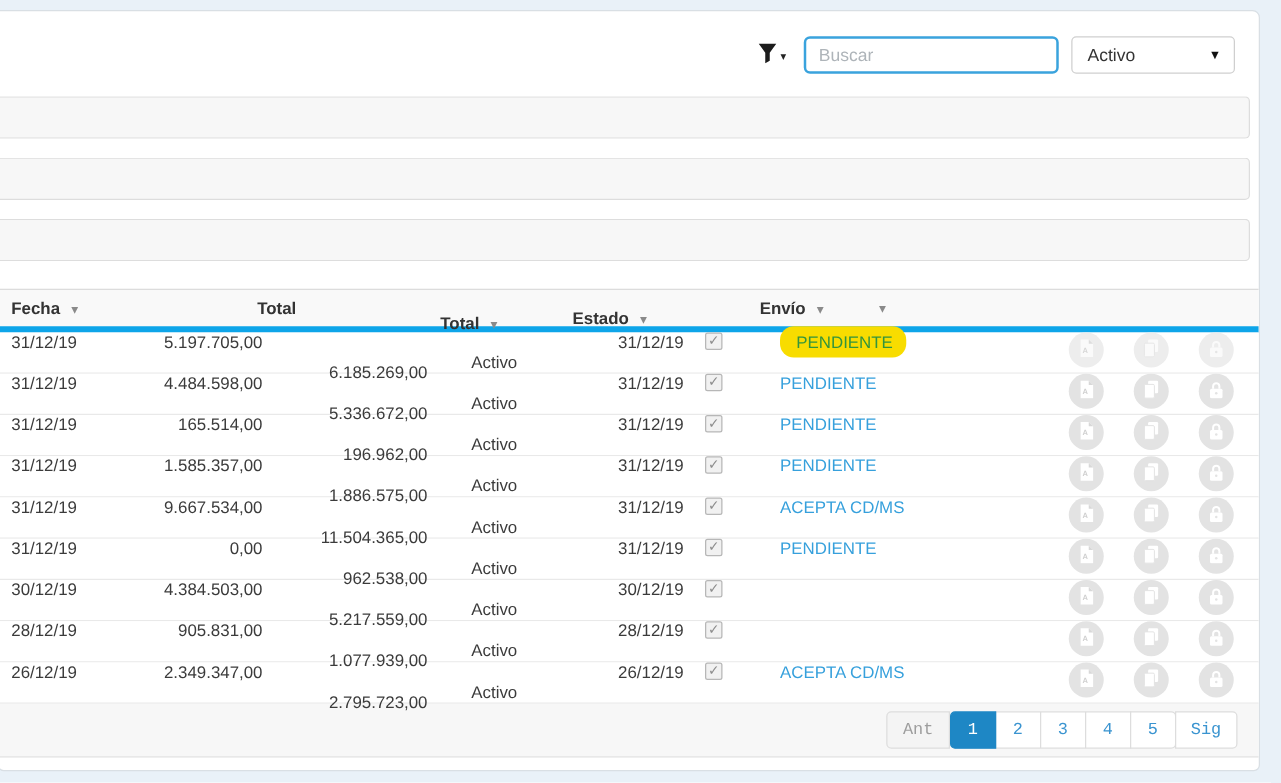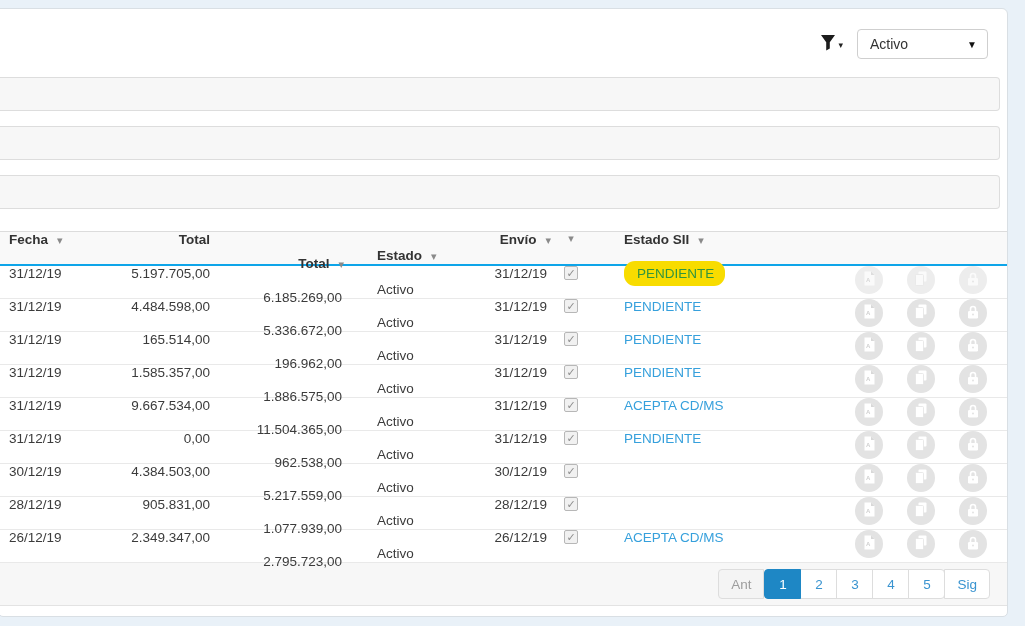--- a/index.html
+++ b/index.html
@@ -47,23 +47,23 @@
     height:34px; background:#f7f7f7;
     border:1px solid #dddddd; border-left:none;
     border-radius:0 4px 4px 0;
     width:calc(100% - 7px);
     margin-bottom:15px; cursor:pointer;
   }
   .panel:nth-child(3){ margin-bottom:0; }
   
   .table { margin-top:22px; font-size:13.5px; }
   .thead {
-    display:flex; align-items:flex-start; height:35px;
-    background:#f9f9f9; border-top:1px solid #dcdcdc; border-bottom:2px solid #0ea5e9;
-    font-weight:bold; color:#333;
+    display:flex; align-items:center; height:35px;
+    background:#f9f9f9; border-top:1px solid #dcdcdc; border-bottom:5px solid #0ea5e9;
+    font-weight:bold; color:#333;gap:27px;
   }
   .row {
     display:flex; align-items:flex-start; height:33px;
     border-bottom:1px solid #e9e9e9; background:#fff;
   }
   .cell { flex:none; white-space:nowrap; }
   .col-fecha   { width:95px;  padding-left:10px; text-align:left; }
   .col-neto    { width:120px; text-align:right; }
   .col-total   { width:130px; text-align:right;margin-top:24px; }
   .col-estado  { width:123px; padding-left:33px; text-align:left;margin-top:16px; }
@@ -101,41 +101,42 @@
     height:43px; background:#f7f7f7; border-bottom:1px solid #e3e3e3;
     display:flex; align-items:center; justify-content:flex-end;
     padding-right:17px;
   }
   .pagination { display:flex; }
   .page-btn {
     min-width:37px; height:30px; padding:0 12px;
     background:#fff; border:1px solid #dddddd; margin-left:-1px;
     font-size:13.5px; color:#3a94d0; cursor:pointer;
     display:flex; align-items:center; justify-content:center;
-    font-family:Liberation Sans, sans-serif;
+    font-family:Liberation Mono, monospace;
   }
   .page-btn:first-child { border-radius:4px 0 0 4px; margin-left:0; }
   .page-btn:last-child  { border-radius:0 4px 4px 0; }
   .page-btn.disabled { color:#9d9d9d; background:#f4f4f4; cursor:default; }
   .page-btn.active { background:#1e87c5; border-color:#1e87c5; color:#fff; z-index:1; }
 </style>
 </head>
 <body>
 
 <div class="card">
 
   <div class="toolbar">
     <button class="filter-btn">
       <span>
         <svg width="16" height="17" viewBox="0 0 16 17">
             <path d="M1 1 H15 L9.8 8.2 V14.5 L6.2 16.5 V8.2 Z" fill="#1c1c1c"></path>
           </svg>
       </span>
       <span class="caret">▾</span>
     </button>
+    <input class="search-input" type="text" placeholder="Buscar" style="">
     <div class="select-box">
       <span>Activo</span>
       <span class="caret">▼</span>
     </div>
   </div>
 
   <div class="panels">
     <div class="panel"></div>
     <div class="panel"></div>
     <div class="panel"></div>
@@ -153,23 +154,20 @@
         <span>Total</span><span class="sort-caret">▾</span>
       </div>
       <div class="cell col-estado">
         <span>Estado</span><span class="sort-caret">▾</span>
       </div>
       <div class="cell col-envio">
         <span>Envío</span><span class="sort-caret">▾</span>
       </div>
       <div class="cell col-check">
         <span class="sort-caret" style="margin-left:0">▾</span>
-      </div>
-      <div class="cell col-sii">
-        <span>Estado SII</span><span class="sort-caret">▾</span>
       </div>
       <div class="cell col-actions"></div>
     </div>
 
     <div id="table-body">
         <div class="row muted-actions">
         <div class="cell col-fecha">31/12/19</div>
         <div class="cell col-neto">5.197.705,00</div>
         <div class="cell col-total">6.185.269,00</div>
         <div class="cell col-estado">Activo</div>

